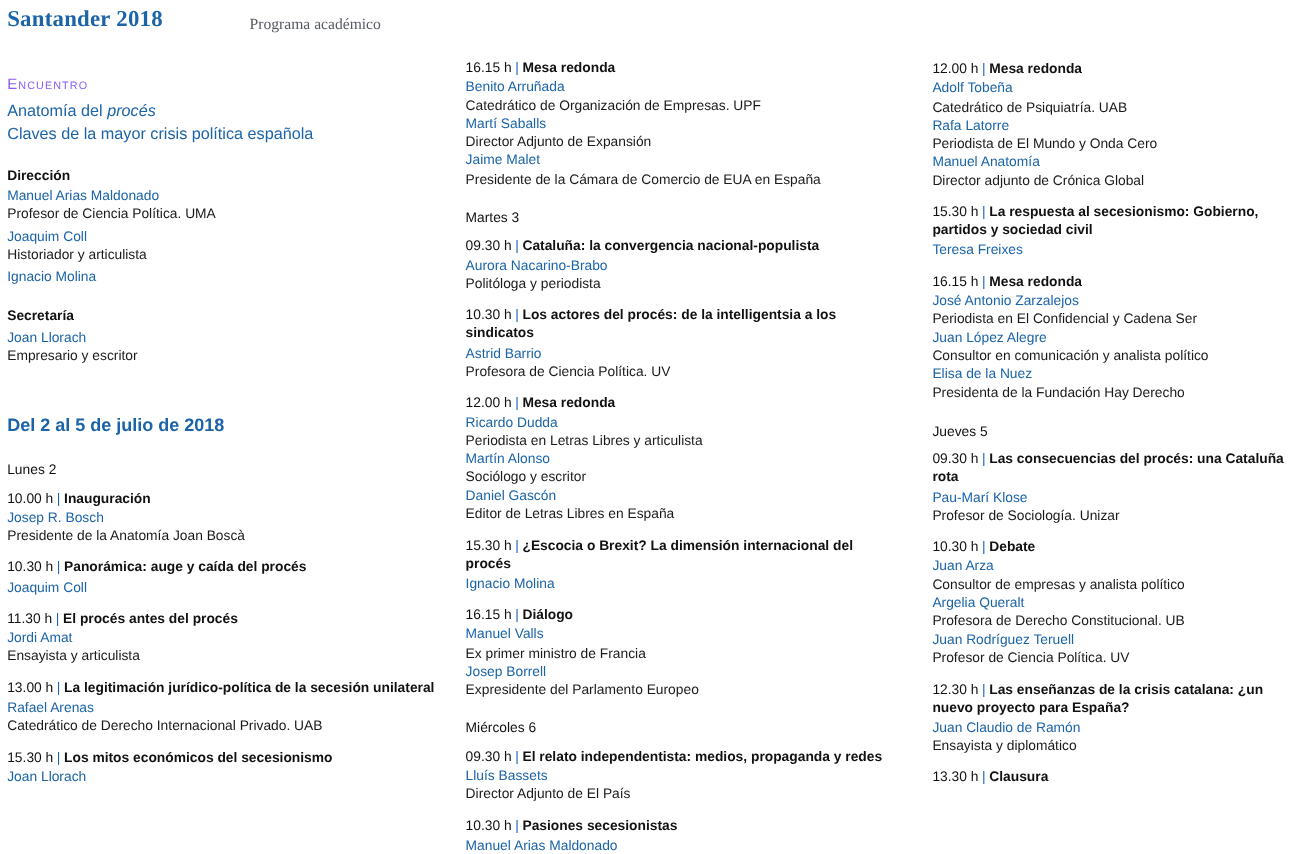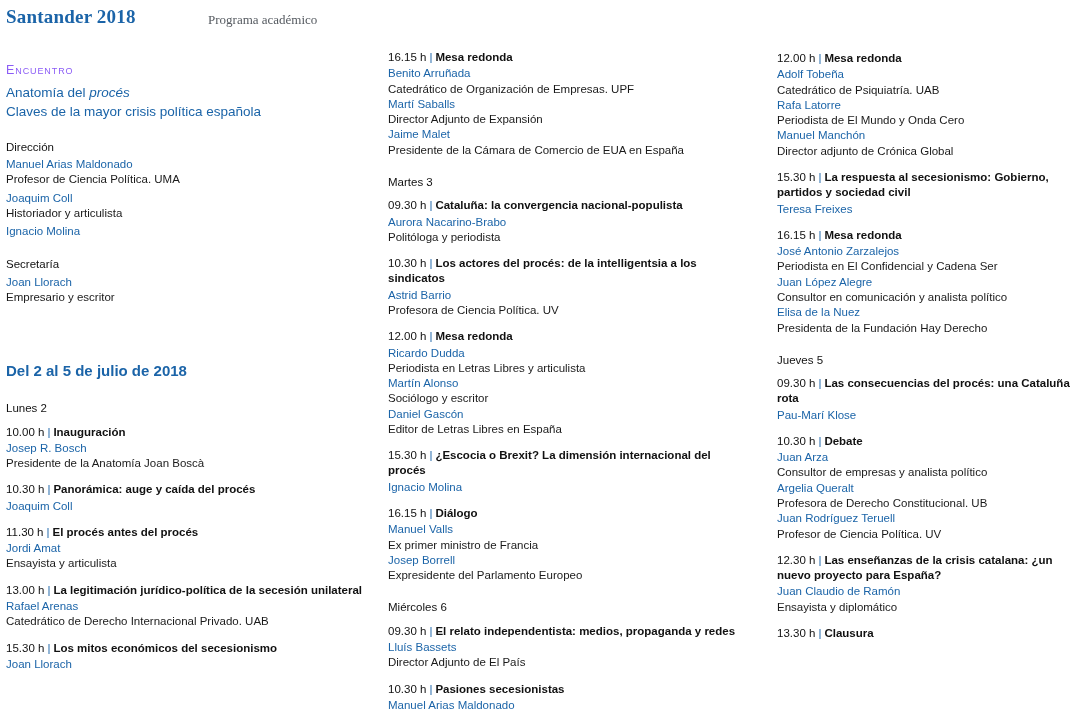--- a/index.html
+++ b/index.html
@@ -61,21 +61,21 @@
   .kicker::first-letter { text-transform: uppercase; }
   .title-line {
     color: #1b64a8;
     font-size: 13.5px;
     margin: 0;
     line-height: 1.45;
   }
   .title-line .ital { font-style: italic; }
 
   .sect-head {
-    font-weight: normal;
+    font-weight: bold;
     font-size: 11.5px;
     color: #111;
     margin: 18px 0 2px 0;
   }
   .person-name {
     color: #1b64a8;
     font-size: 11.5px;
     margin: 0;
   }
   .person-role {
@@ -111,21 +111,21 @@
   .spk-name {
     color: #1b64a8;
     font-size: 11.5px;
     margin: 0;
   }
   .spk-role {
     color: #1a1a1a;
     font-size: 11.5px;
     margin: 0;
   }
-  .gap-top { margin-top: 56px; }
+  .gap-top { margin-top: 40px; }
   .gap-mid { margin-top: 20px; }
 </style>
 </head>
 <body>
 
 <div class="page">
 
   <div class="brand">Santander 2018</div>
   <div class="program-label">Programa académico</div>
 
@@ -279,21 +279,21 @@
   <div class="col col3">
 
     <div class="entry" style="margin-top:1px;">
       <p class="entry-head">
         <span class="hour">12.00 h</span><span class="bar">|</span><span class="etitle">Mesa redonda</span>
       </p>
       <p class="spk-name">Adolf Tobeña</p>
       <p class="spk-role">Catedrático de Psiquiatría. UAB</p>
       <p class="spk-name">Rafa Latorre</p>
       <p class="spk-role">Periodista de El Mundo y Onda Cero</p>
-      <p class="spk-name">Manuel Manchón</p>
+      <p class="spk-name">Manuel Anatomía</p>
       <p class="spk-role">Director adjunto de Crónica Global</p>
     </div>
 
     <div class="entry">
       <p class="entry-head">
         <span class="hour">15.30 h</span><span class="bar">|</span><span class="etitle">La respuesta al secesionismo: Gobierno, partidos y sociedad civil</span>
       </p>
       <p class="spk-name">Teresa Freixes</p>
     </div>
 
@@ -309,20 +309,21 @@
       <p class="spk-role">Presidenta de la Fundación Hay Derecho</p>
     </div>
 
     <div class="day-head" style="margin-top:17px;">Jueves 5</div>
 
     <div class="entry">
       <p class="entry-head">
         <span class="hour">09.30 h</span><span class="bar">|</span><span class="etitle">Las consecuencias del procés: una Cataluña rota</span>
       </p>
       <p class="spk-name">Pau-Marí Klose</p>
+      <p class="spk-role">Profesor de Sociología. Unizar</p>
     </div>
 
     <div class="entry">
       <p class="entry-head">
         <span class="hour">10.30 h</span><span class="bar">|</span><span class="etitle">Debate</span>
       </p>
       <p class="spk-name">Juan Arza</p>
       <p class="spk-role">Consultor de empresas y analista político</p>
       <p class="spk-name">Argelia Queralt</p>
       <p class="spk-role">Profesora de Derecho Constitucional. UB</p>

